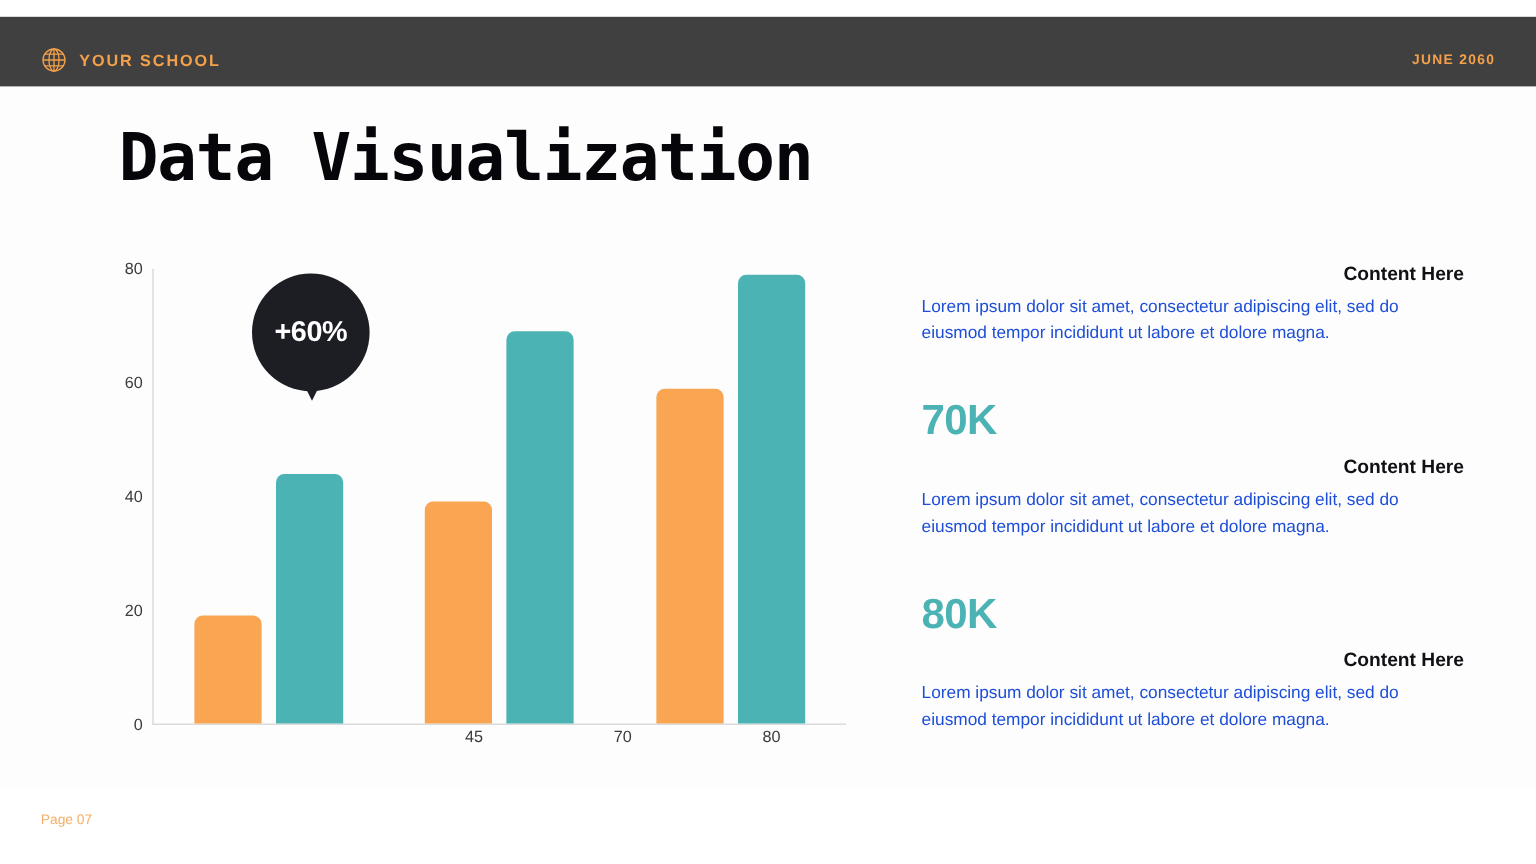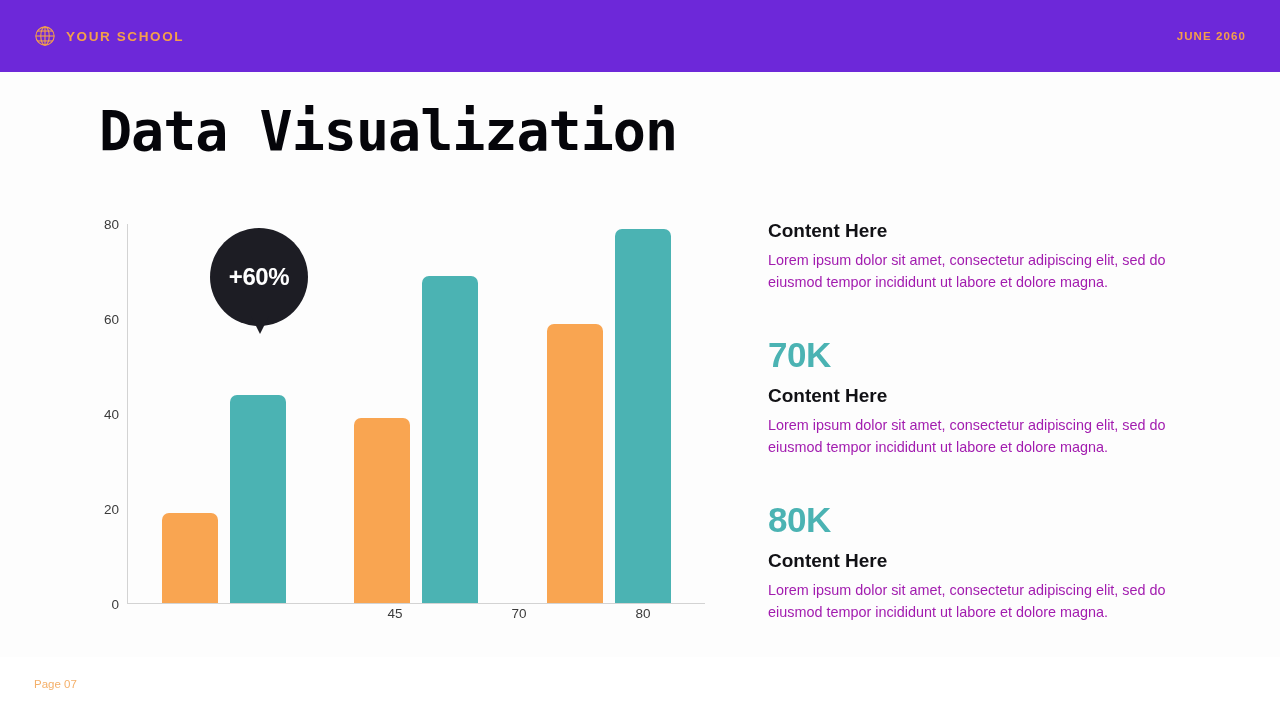--- a/index.html
+++ b/index.html
@@ -9,25 +9,25 @@
     font-family: "Liberation Sans", sans-serif;
     overflow: hidden;
   }
   .slide {
     position: relative;
     width: 1280px; height: 720px;
     background: #ffffff;
   }
   
   .header {
-    position: absolute; top: 0; left: 0;
+    position: absolute; top: 14px; left: 0;
     width: 1280px; height: 72px;
     display: flex; align-items: center;
     padding: 0 34px;
-    background: #6d28d9;
+    background: #404040;
   }
   .brand { display: flex; align-items: center; gap: 10px; }
   .globe-icon { width: 22px; height: 22px; display: block; }
   .brand-name {
     color: #f4a04a;
     font-size: 13.5px;
     font-weight: bold;
     letter-spacing: 1.6px;
   }
   .header-date {
@@ -149,26 +149,27 @@
   .stat-value {
     color: #4bb3b3;
     font-size: 35px;
     font-weight: bold;
     letter-spacing: -0.5px;
     line-height: 1.05;
     margin-bottom: 11px;
   }
   .stat-head {
     color: #111115;
-    font-size: 19px;
+    font-size: 16px;
     font-weight: bold;
     margin-bottom: 8px;
+    text-align: right;
   }
   .stat-body {
-    color: #a21caf;
+    color: #1d4ed8;
     font-size: 14.4px;
     line-height: 1.5;
     max-width: 432px;
   }
   
   .footer {
     position: absolute;
     left: 34px; bottom: 30px;
     color: #f4b06a;
     font-size: 11.5px;

